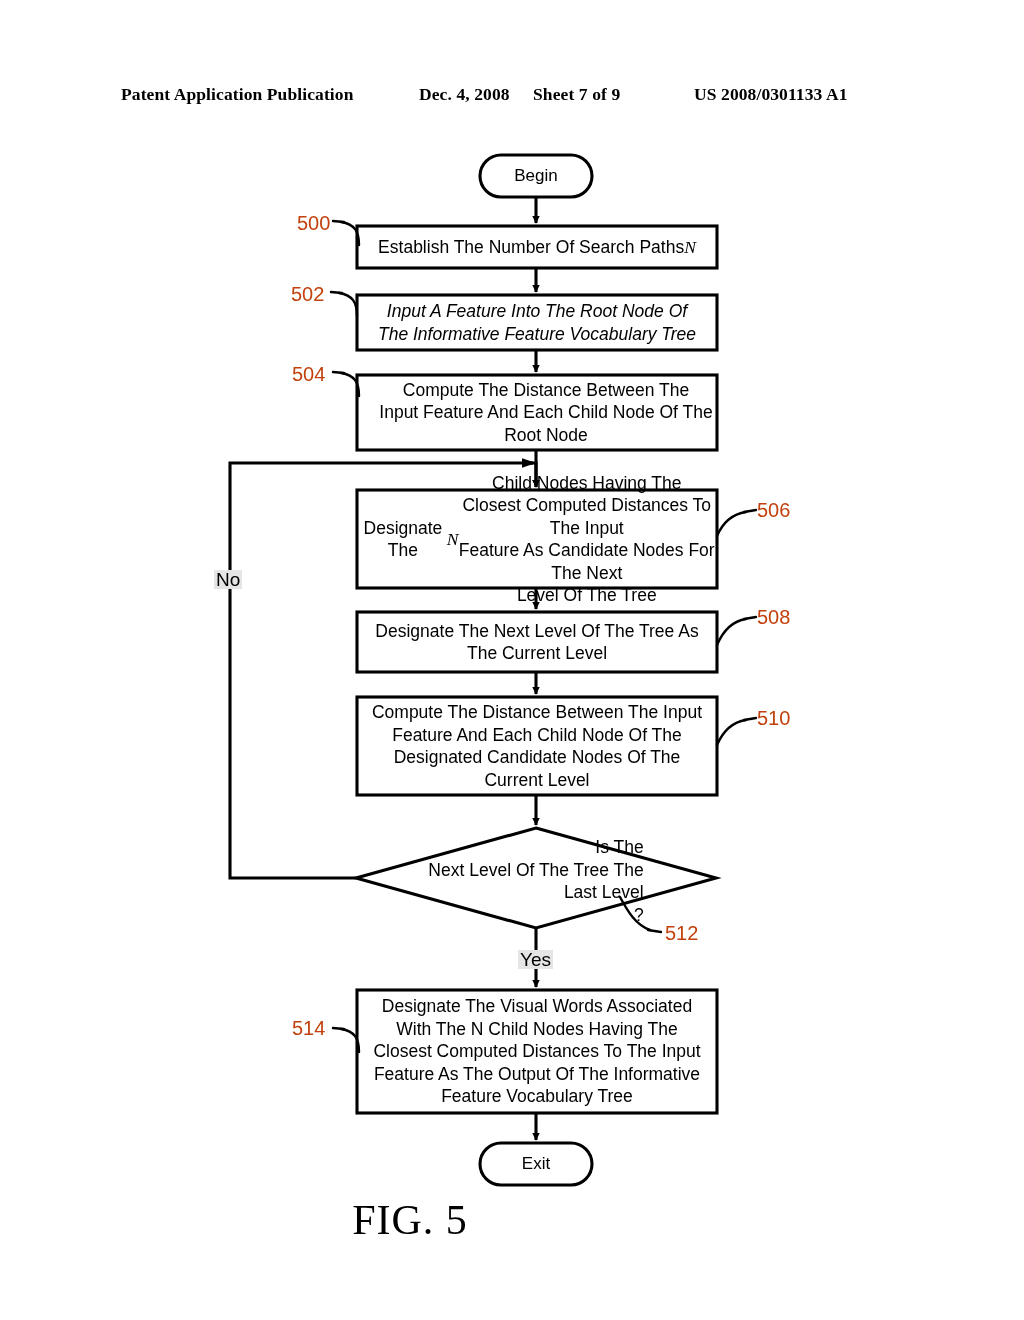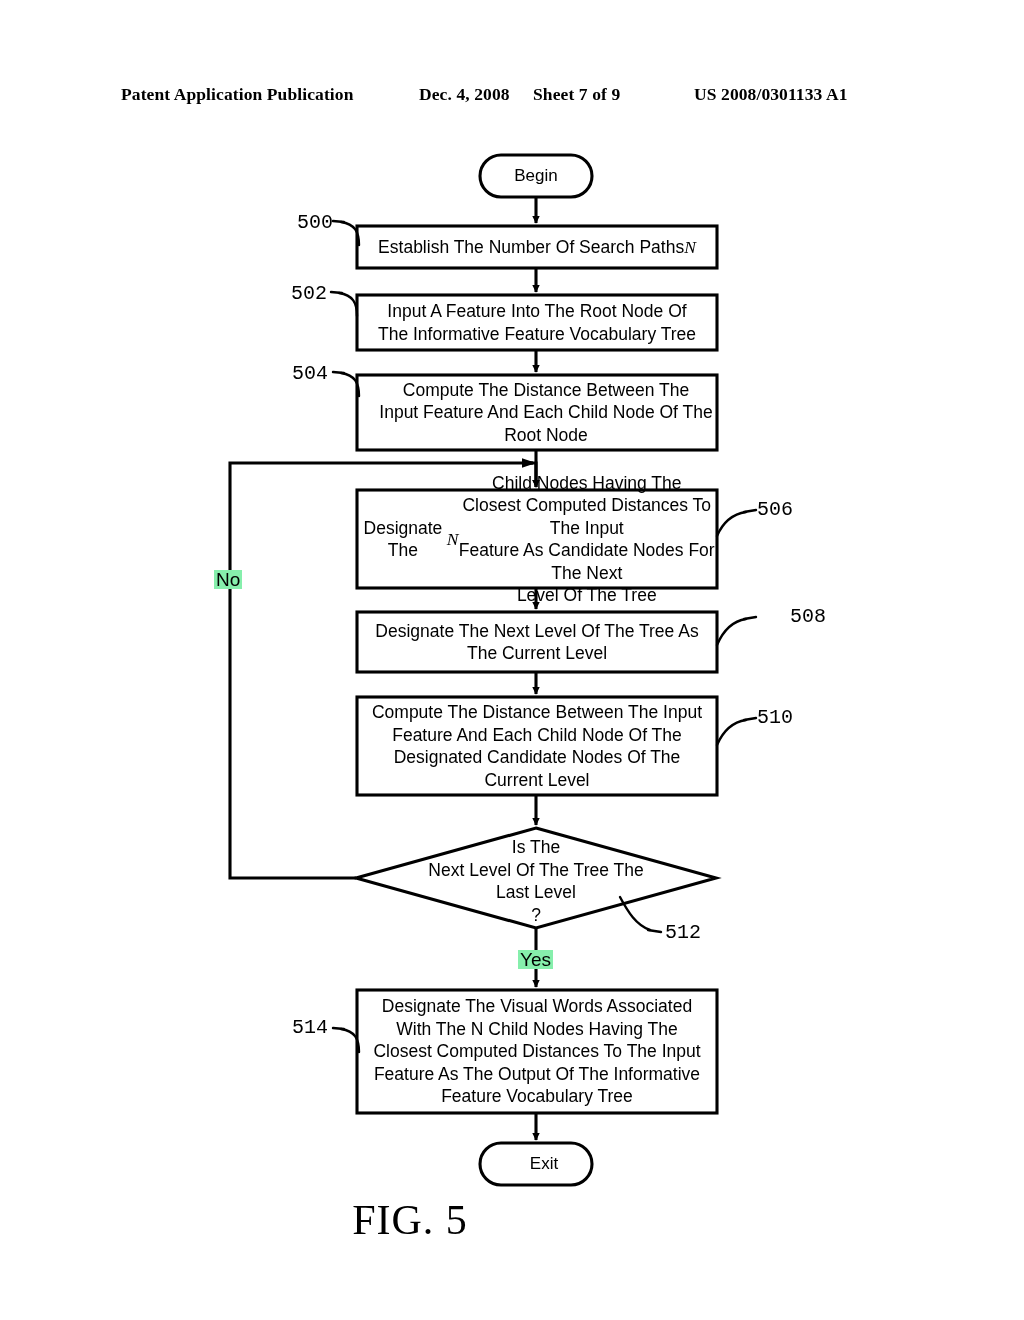--- a/index.html
+++ b/index.html
@@ -56,32 +56,32 @@
     line-height: 22.5px;
     color: #000;
     white-space: pre-line;
     pointer-events: none;
   }
   .term-text {
     font-size: 17px;
   }
   .ref-label {
     position: absolute;
-    font-family: Liberation Mono, monospace;
+    font-family: Liberation Sans, sans-serif;
     font-size: 20px;
     line-height: 20px;
-    color: #000000;
+    color: #c2410c;
   }
   .edge-label {
     position: absolute;
     font-family: "Liberation Sans", sans-serif;
     font-size: 19px;
     line-height: 19px;
     color: #000;
-    background: #86efac;
+    background: #e5e5e5;
     padding: 0 2px;
   }
   .fig-caption {
     position: absolute;
     left: 0;
     top: 1196px;
     width: 820px;
     text-align: center;
     font-family: Liberation Serif, serif;
     font-size: 42px;
@@ -167,58 +167,58 @@
     <line x1="744" y1="720" x2="756" y2="718"></line>
     <line x1="648" y1="930" x2="661" y2="932"></line>
     <line x1="333" y1="1028" x2="344" y2="1029"></line>
   </g>
 </svg>
 
 <div class="node-text term-text" style="left:480px; top:155px; width:112px; height:42px;">Begin</div>
 
 <div class="node-text" style="left:359px; top:226px; width:356px; height:42px;">Establish The Number Of Search Paths <span class="ital">N</span></div>
 
-<div class="node-text" style="left:359px; top:295px; width:356px; height:55px;">Input A Feature Into The Root Node Of
+<div class="node-text" style="left:359px; top:295px; width:356px; height:55px;font-style:italic;">Input A Feature Into The Root Node Of
 The Informative Feature Vocabulary Tree</div>
 
 <div class="node-text" style="left:368px; top:375px; width:356px; height:75px;">Compute The Distance Between The
 Input Feature And Each Child Node Of The
 Root Node</div>
 
 <div class="node-text" style="left:359px; top:490px; width:356px; height:98px;">Designate The <span class="ital">N</span> Child Nodes Having The
 Closest Computed Distances To The Input
 Feature As Candidate Nodes For The Next
 Level Of The Tree</div>
 
 <div class="node-text" style="left:359px; top:612px; width:356px; height:60px;">Designate The Next Level Of The Tree As
 The Current Level</div>
 
 <div class="node-text" style="left:359px; top:697px; width:356px; height:98px;">Compute The Distance Between The Input
 Feature And Each Child Node Of The
 Designated Candidate Nodes Of The
 Current Level</div>
 
-<div class="node-text" style="left:396px; top:833px; width:280px; height:96px;">Is The
+<div class="node-text" style="left:396px; top:833px; width:280px; height:96px;text-align:right;">Is The
 Next Level Of The Tree The
 Last Level
 ?</div>
 
 <div class="node-text" style="left:359px; top:990px; width:356px; height:123px;">Designate The Visual Words Associated
 With The N Child Nodes Having The
 Closest Computed Distances To The Input
 Feature As The Output Of The Informative
 Feature Vocabulary Tree</div>
 
-<div class="node-text term-text" style="left:480px; top:1143px; width:112px; height:42px;padding-left:8px;">Exit</div>
+<div class="node-text term-text" style="left:480px; top:1143px; width:112px; height:42px;">Exit</div>
 
 <div class="ref-label" style="left:297px; top:213px;">500</div>
 <div class="ref-label" style="left:291px; top:284px;text-align:right;">502</div>
 <div class="ref-label" style="left:292px; top:364px;">504</div>
 <div class="ref-label" style="left:757px; top:500px;">506</div>
-<div class="ref-label" style="left:757px; top:607px;margin-left:33px;">508</div>
+<div class="ref-label" style="left:757px; top:607px;">508</div>
 <div class="ref-label" style="left:757px; top:708px;">510</div>
 <div class="ref-label" style="left:665px; top:923px;">512</div>
 <div class="ref-label" style="left:292px; top:1018px;">514</div>
 
 <div class="edge-label" style="left:214px; top:570px;">No</div>
 <div class="edge-label" style="left:518px; top:950px;">Yes</div>
 
 <div class="fig-caption">FIG. 5</div>
 
 </body></html>

